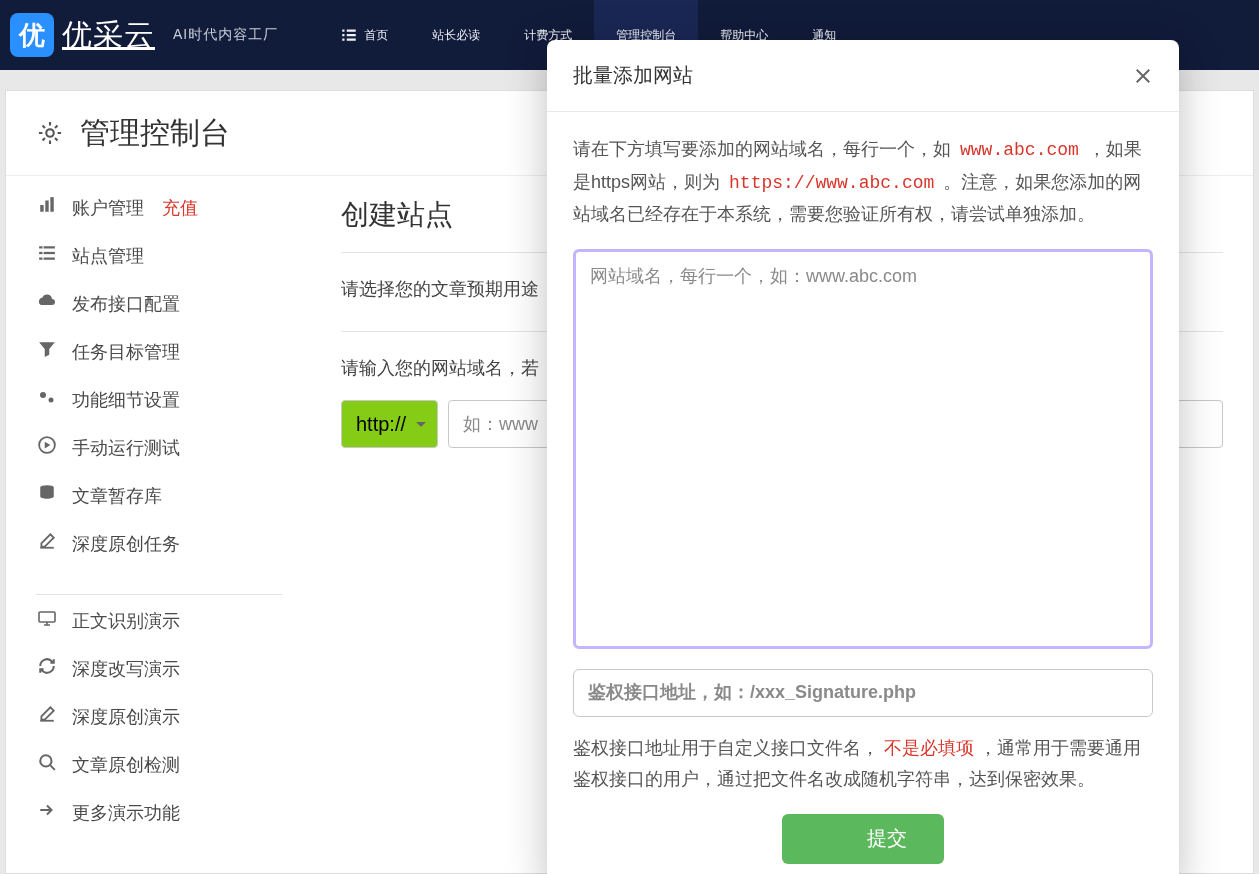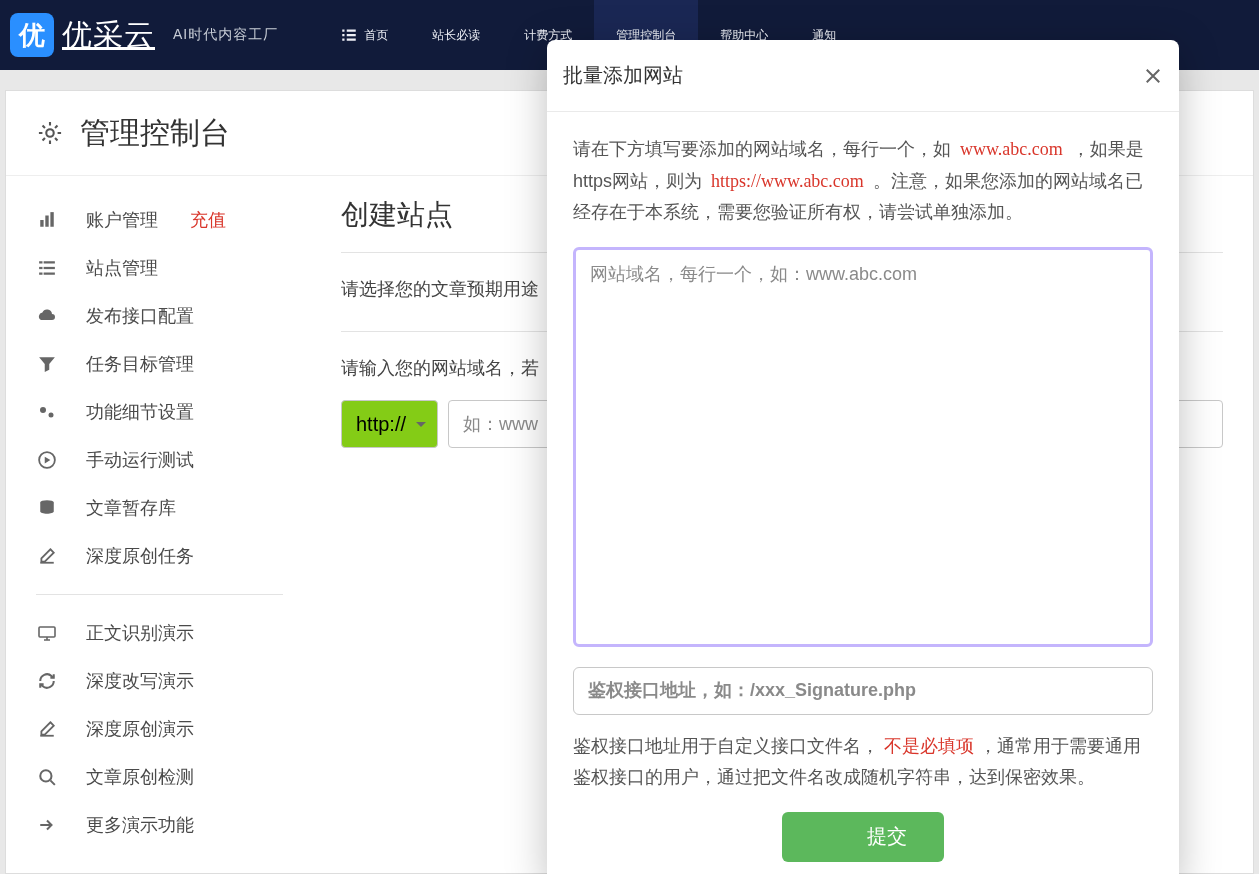--- a/index.html
+++ b/index.html
@@ -17,45 +17,45 @@
 .nav-item .icon { margin-right: 6px; }
 
 
 .shell { position: absolute; top: 90px; left: 5px; right: 5px; bottom: 0; background: #fff; border: 1px solid #ddd; display: flex; flex-direction: column; }
 .shell-header { height: 85px; display: flex; align-items: center; padding-left: 30px; gap: 16px; border-bottom: 1px solid #eee; }
 .shell-header h1 { font-size: 30px; font-weight: 400; color: #333; }
 .shell-body { flex: 1; display: flex; }
 
 
 .sidebar { width: 305px; padding: 20px 10px 20px 30px; }
-.side-item { display: flex; align-items: center; height: 48px; font-size: 18px; color: #4a4a4a; cursor: pointer; gap: 28px; }
+.side-item { display: flex; height: 48px; font-size: 18px; color: #4a4a4a; cursor: pointer; gap: 14px; }
 .side-item .icon { width: 22px; color: #6a6a6a; display: flex; justify-content: center; }
 .side-item .badge { color: #d9362b; margin-left: 4px; }
 .side-sep { border-top: 1px solid #e3e3e3; margin: 14px 18px 14px 0; }
 
 
 .main { flex: 1; padding: 20px 30px; }
 .main h2 { font-size: 28px; font-weight: 400; color: #333; margin-bottom: 18px; }
 .main-sep { border-top: 1px solid #e3e3e3; margin-bottom: 24px; }
 .main-label { font-size: 18px; color: #444; margin-bottom: 20px; }
 .form-row { display: flex; gap: 10px; margin-top: 14px; }
 .select { height: 48px; border: 1px solid #c8c8c8; border-radius: 4px; padding: 0 30px 0 14px; font-size: 20px; background: #84cc16; appearance: none; position: relative; }
 .select-wrap { position: relative; }
 .select-wrap::after { content: ""; position: absolute; right: 12px; top: 22px; border: 5px solid transparent; border-top-color: #666; }
 .text-input { height: 48px; border: 1px solid #c8c8c8; border-radius: 4px; padding: 0 14px; font-size: 18px; flex: 1; min-width: 260px; }
 
 
 .overlay { position: absolute; inset: 0; background: rgba(0,0,0,0); }
 .modal { position: absolute; top: 40px; left: 547px; width: 632px; background: #fff; border-radius: 8px; box-shadow: 0 8px 40px rgba(0,0,0,0.25); }
-.modal-head { display: flex; align-items: center; justify-content: space-between; padding: 22px 16px; border-bottom: 1px solid #eaeaea; }
+.modal-head { display: flex; align-items: center; justify-content: space-between; padding: 22px 26px; border-bottom: 1px solid #eaeaea; }
 .modal-head h3 { font-size: 20px; font-weight: 500; color: #333; }
 .modal-close { font-size: 24px; color: #666; cursor: pointer; background: none; border: none; line-height: 1; }
 .modal-body { padding: 22px 26px; }
 .modal-desc { font-size: 18px; color: #555; line-height: 1.75; margin-bottom: 18px; }
-.modal-desc code { color: #d9362b; font-family: Liberation Serif, serif; padding: 0 4px; }
+.modal-desc code { color: #d9362b; font-family: Liberation Mono, monospace; padding: 0 4px; }
 .modal-textarea { width: 100%; height: 400px; border: 3px solid #c4b5fd; border-radius: 6px; padding: 12px 14px; font-size: 18px; resize: none; margin-bottom: 16px; font-family: inherit; }
 .modal-input { width: 100%; height: 48px; border: 1px solid #c8c8c8; border-radius: 6px; padding: 0 14px; font-size: 18px; margin-bottom: 16px; font-weight: bold; }
 .modal-note { font-size: 18px; color: #555; line-height: 1.75; margin-bottom: 18px; }
 .modal-note .red { color: #d9362b; text-align: center; }
 .modal-submit { display: block; margin: 0 auto; background: #5cb85c; color: #fff; border: none; border-radius: 6px; height: 50px; width: 162px; font-size: 20px; cursor: pointer; padding-left: 48px; }
 
 svg { display: block; }
 ::placeholder { color: #8a8a8a; }
 </style>
 </head>

